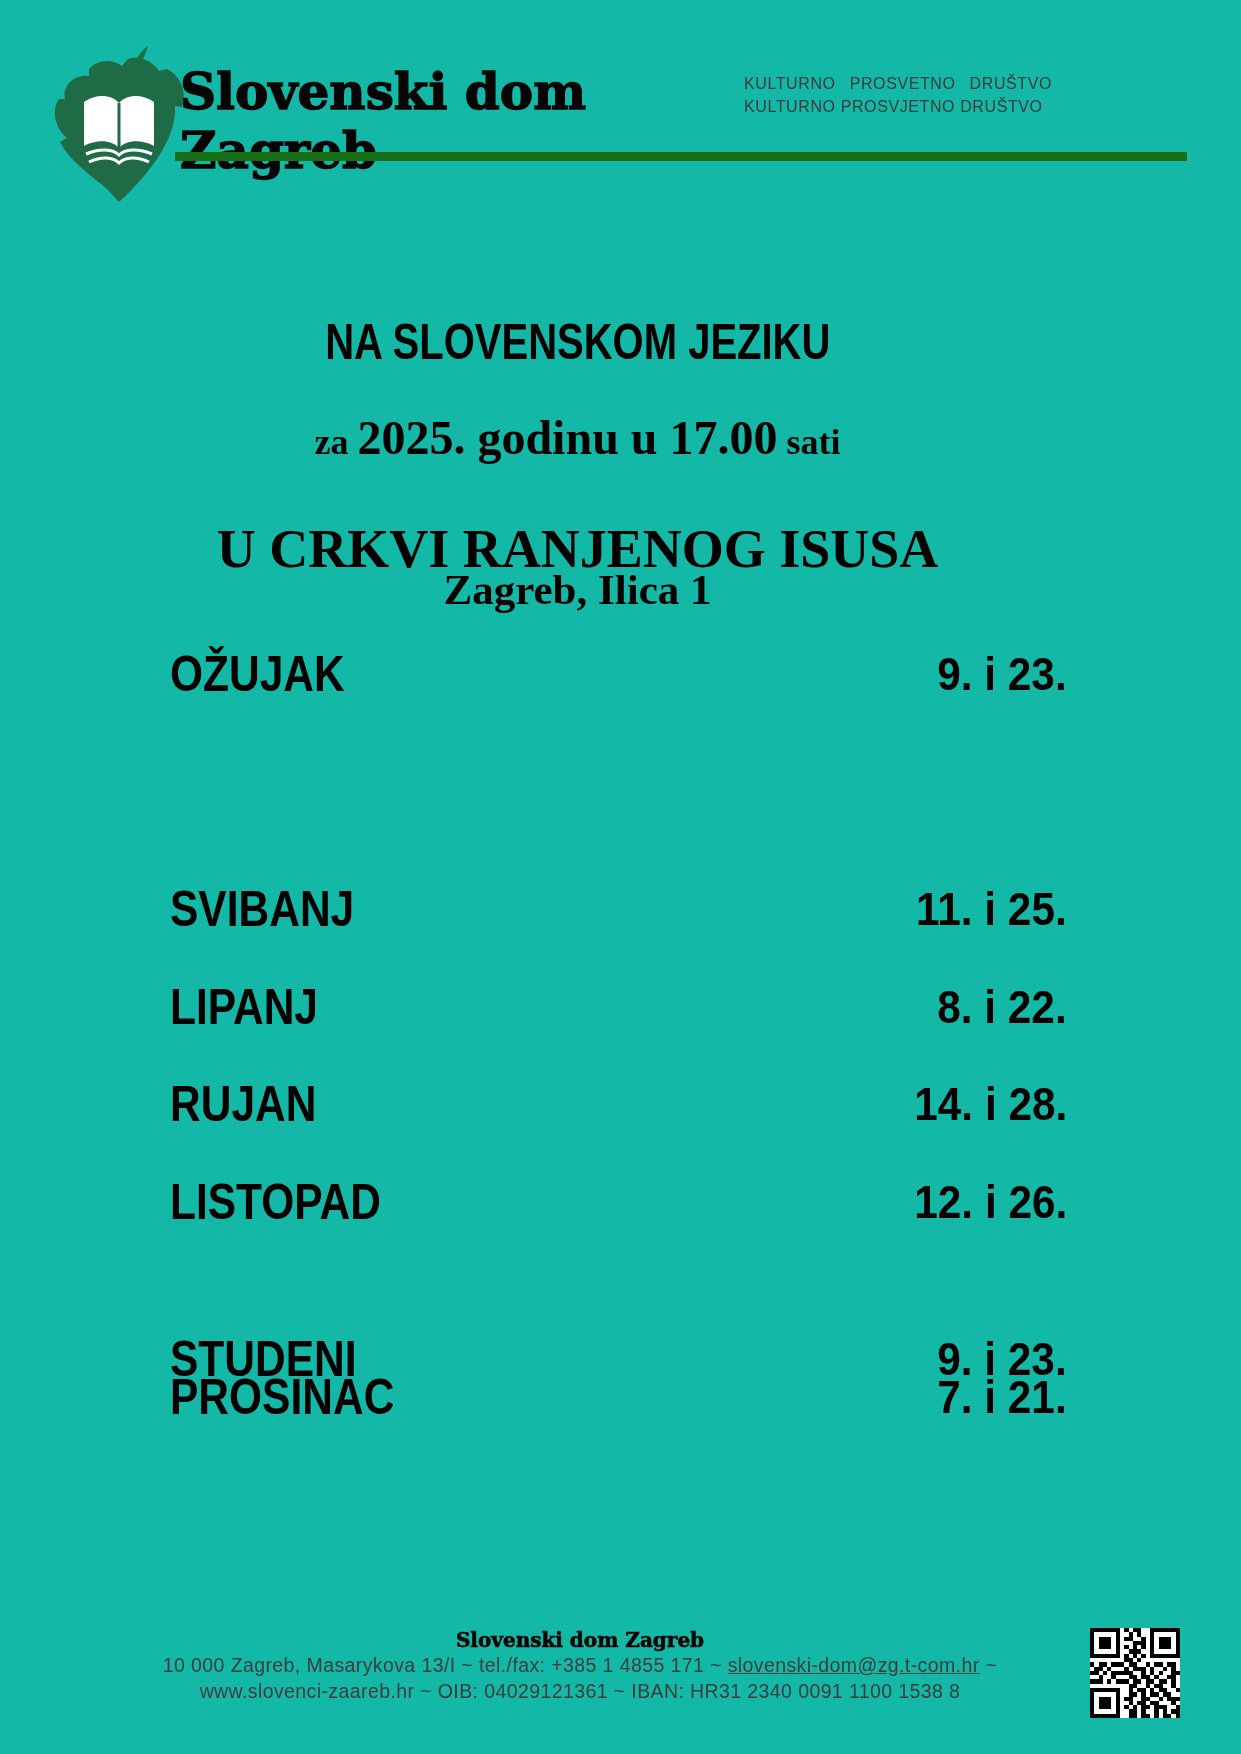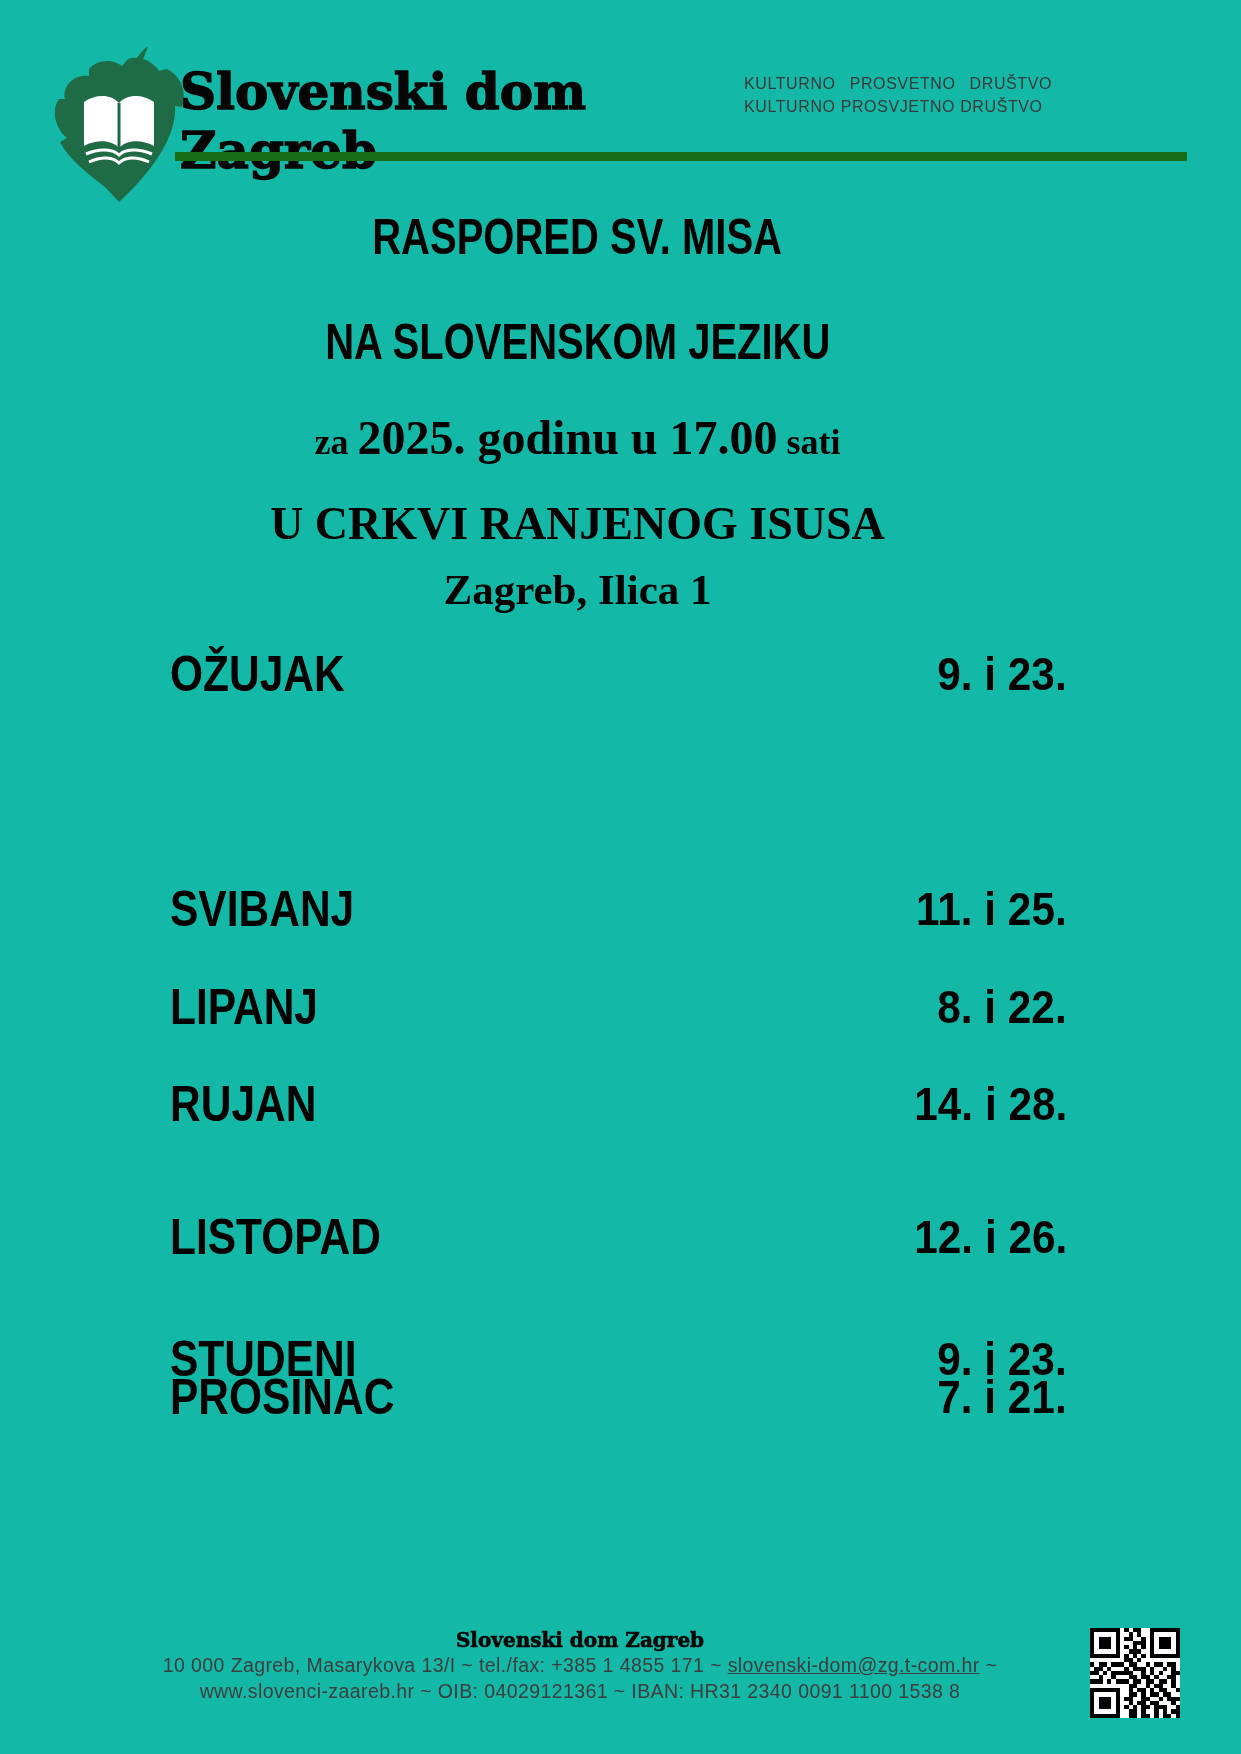--- a/index.html
+++ b/index.html
@@ -33,36 +33,36 @@
   .center-band { position:absolute; left:0; width:1155px; text-align:center; }
   .h-sans {
     font-weight:bold; font-size:50px; letter-spacing:0px; white-space:nowrap;
   }
   .squeeze { display:inline-block; transform:scaleX(0.80); transform-origin:center; }
   .h-serif { font-family:"Liberation Serif", serif; font-weight:bold; white-space:nowrap; }
   .t1 { top:208px; }
   .t2 { top:313px; }
   .t3 { top:410px; font-size:48px; }
   .t3 .small { font-size:36px; }
-  .t4 { top:497px; font-size:46px; }
+  .t4 { top:518px; font-size:54px; }
   .t5 { top:565px; font-size:43px; }
   
   .sched-row { position:absolute; left:170px; right:174px; height:60px; }
   .month {
     position:absolute; left:0; top:0;
     font-weight:bold; font-size:50px; white-space:nowrap;
     display:inline-block; transform:scaleX(0.85); transform-origin:left center;
   }
   .dates {
     position:absolute; right:0; top:2px;
     font-weight:bold; font-size:46px; white-space:nowrap;
     display:inline-block; transform:scaleX(0.92); transform-origin:right center;
   }
   .r0 { top:645px; } .r1 { top:783px; } .r2 { top:880px; } .r3 { top:978px; }
-  .r4 { top:1075px; } .r5 { top:1208px; } .r6 { top:1330px; } .r7 { top:1368px; }
+  .r4 { top:1075px; } .r5 { top:1173px; } .r6 { top:1330px; } .r7 { top:1368px; }
   
   .footer { position:absolute; left:0; top:1628px; width:1160px; text-align:center; color:#3d3d3d; }
   .footer .f-org {
     font-family:"DejaVu Serif", serif; font-weight:900; font-size:20px; color:#050505;
     -webkit-text-stroke:0.6px #050505;
   }
   .footer .f-line { font-size:19.5px; line-height:26px; letter-spacing:0.4px; white-space:nowrap;text-align:center; }
   .footer a { color:#3d3d3d; text-decoration:underline; }
   .qr {
     position:absolute; left:1090px; top:1628px;
@@ -97,23 +97,20 @@
 
   <div class="org-name">Slovenski dom Zagreb</div>
 
   <div class="society">
     <div class="wide">KULTURNO PROSVETNO DRUŠTVO</div>
     <div>KULTURNO PROSVJETNO DRUŠTVO</div>
   </div>
 
   <div class="divider" style="background: rgb(23, 110, 23);"></div>
 
-  <div class="center-band t1">
-    <span class="h-sans squeeze">RASPORED SV. MISA</span>
-  </div>
   <div class="center-band t2">
     <span class="h-sans squeeze">NA SLOVENSKOM JEZIKU</span>
   </div>
   <div class="center-band t3 h-serif">
     <span class="small">za </span><span>2025. godinu u 17.00</span><span class="small"> sati</span>
   </div>
   <div class="center-band t4 h-serif">U CRKVI RANJENOG ISUSA</div>
   <div class="center-band t5 h-serif">Zagreb, Ilica 1</div>
 
   <div class="sched-row r0">

